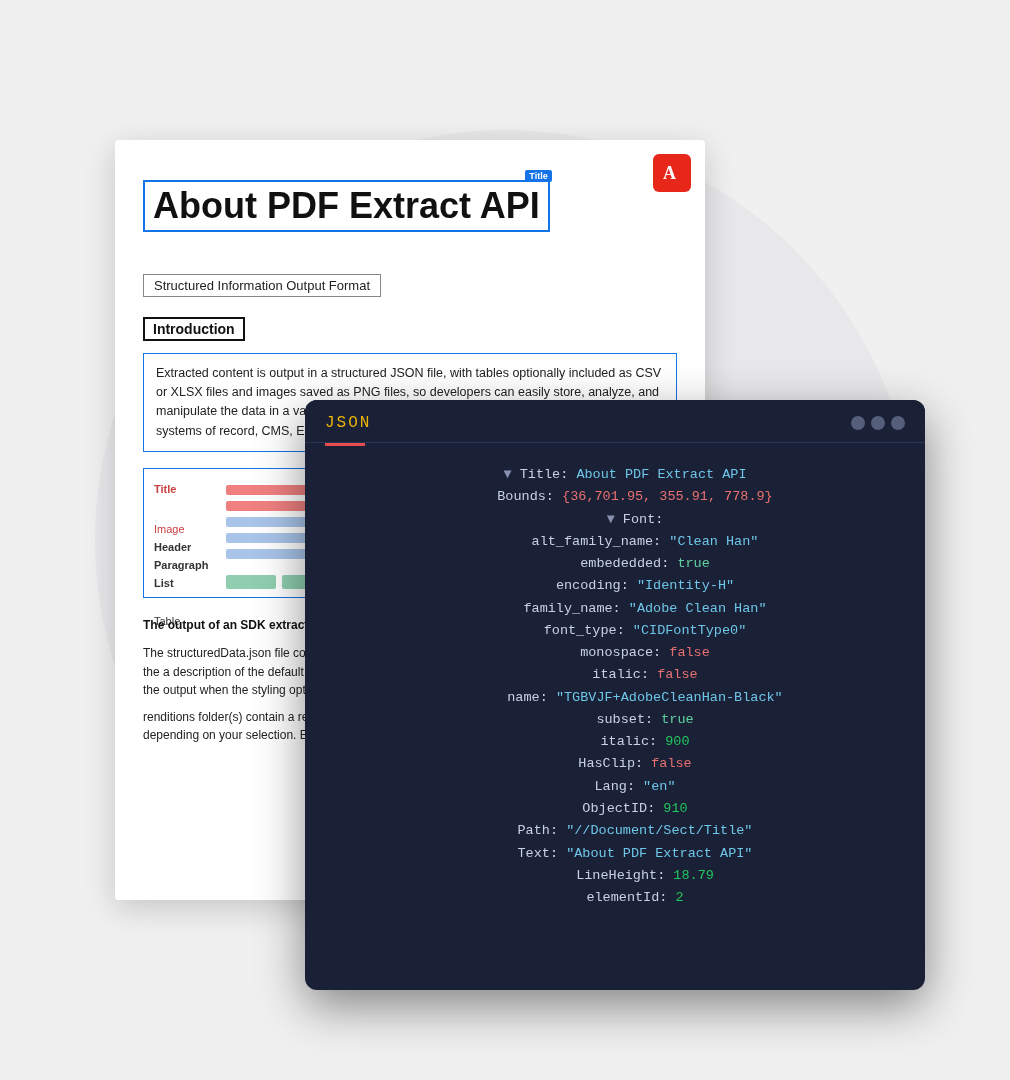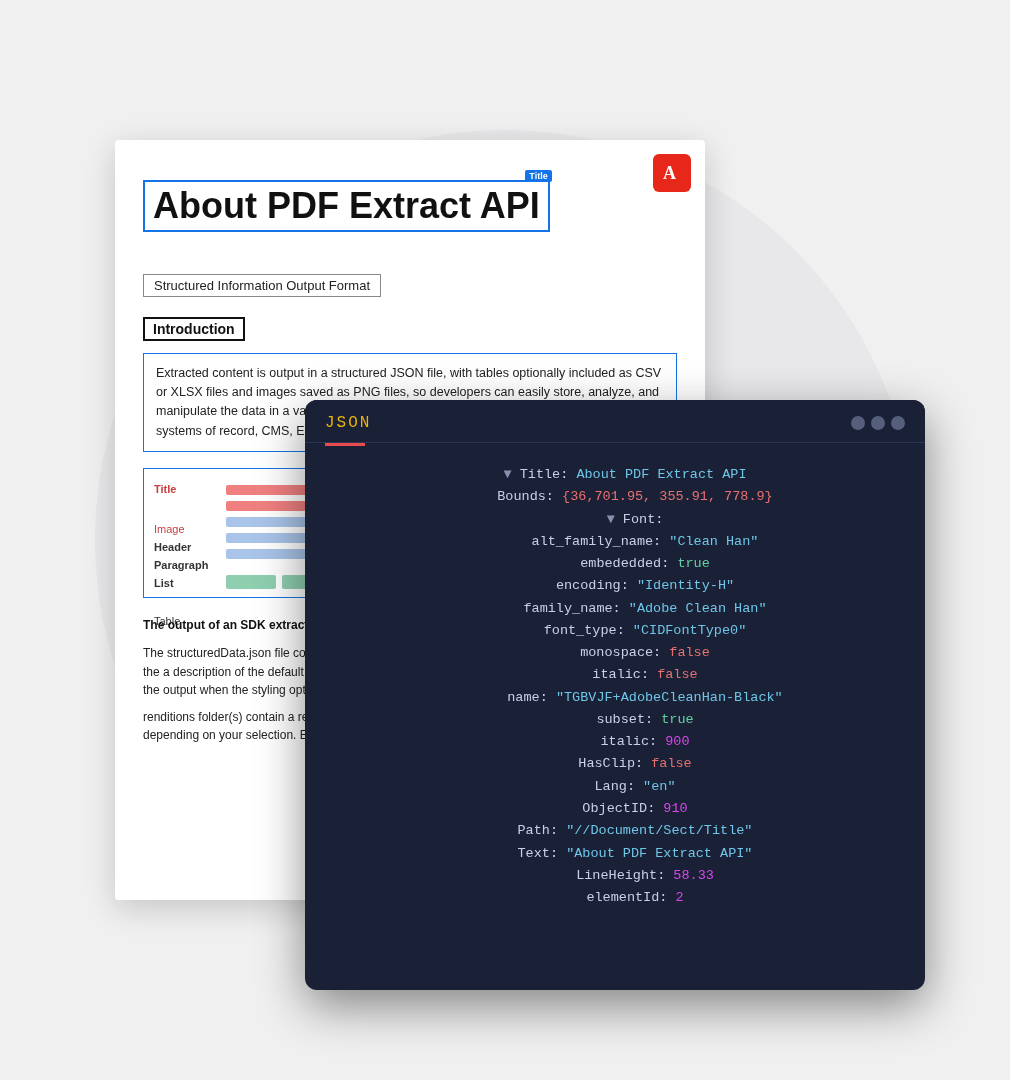--- a/index.html
+++ b/index.html
@@ -265,21 +265,21 @@
       padding: 10px 20px 10px 20px;
       font-family: 'Courier New', Courier, monospace;
       font-size: 13.5px;
       line-height: 1.65;
       overflow: hidden;
       height: calc(100% - 65px);
     }
 
     .j-key { color: #c8d0e8; }
     .j-str { color: #6ec6e8; }
-    .j-num { color: #d946ef; }
+    .j-num { color: #22c55e; }
     .j-bool-false { color: #e87070; }
     .j-bool-true { color: #60d0a0; }
     .j-pink { color: #e87070; }
     .j-arrow { color: #8890b0; }
     .j-indent1 { padding-left: 20px; display: block; }
     .j-indent2 { padding-left: 40px; display: block; }
     .j-indent3 { padding-left: 60px; display: block; }
 
     .j-line { display: block; text-align: center; }
   </style>
@@ -450,21 +450,21 @@
       <span class="j-line j-indent2">
         <span class="j-key">ObjectID: </span><span class="j-num">910</span>
       </span>
       <span class="j-line j-indent2">
         <span class="j-key">Path: </span><span class="j-str">"//Document/Sect/Title"</span>
       </span>
       <span class="j-line j-indent2">
         <span class="j-key">Text: </span><span class="j-str">"About PDF Extract API"</span>
       </span>
       <span class="j-line j-indent3">
-        <span class="j-key">LineHeight: </span><span class="j-num">58.33</span>
+        <span class="j-key">LineHeight: </span><span class="j-num">18.79</span>
       </span>
       <span class="j-line j-indent2">
         <span class="j-key">elementId: </span><span class="j-num">2</span>
       </span>
     </div>
   </div>
 
 </div>
 
 </body></html>

